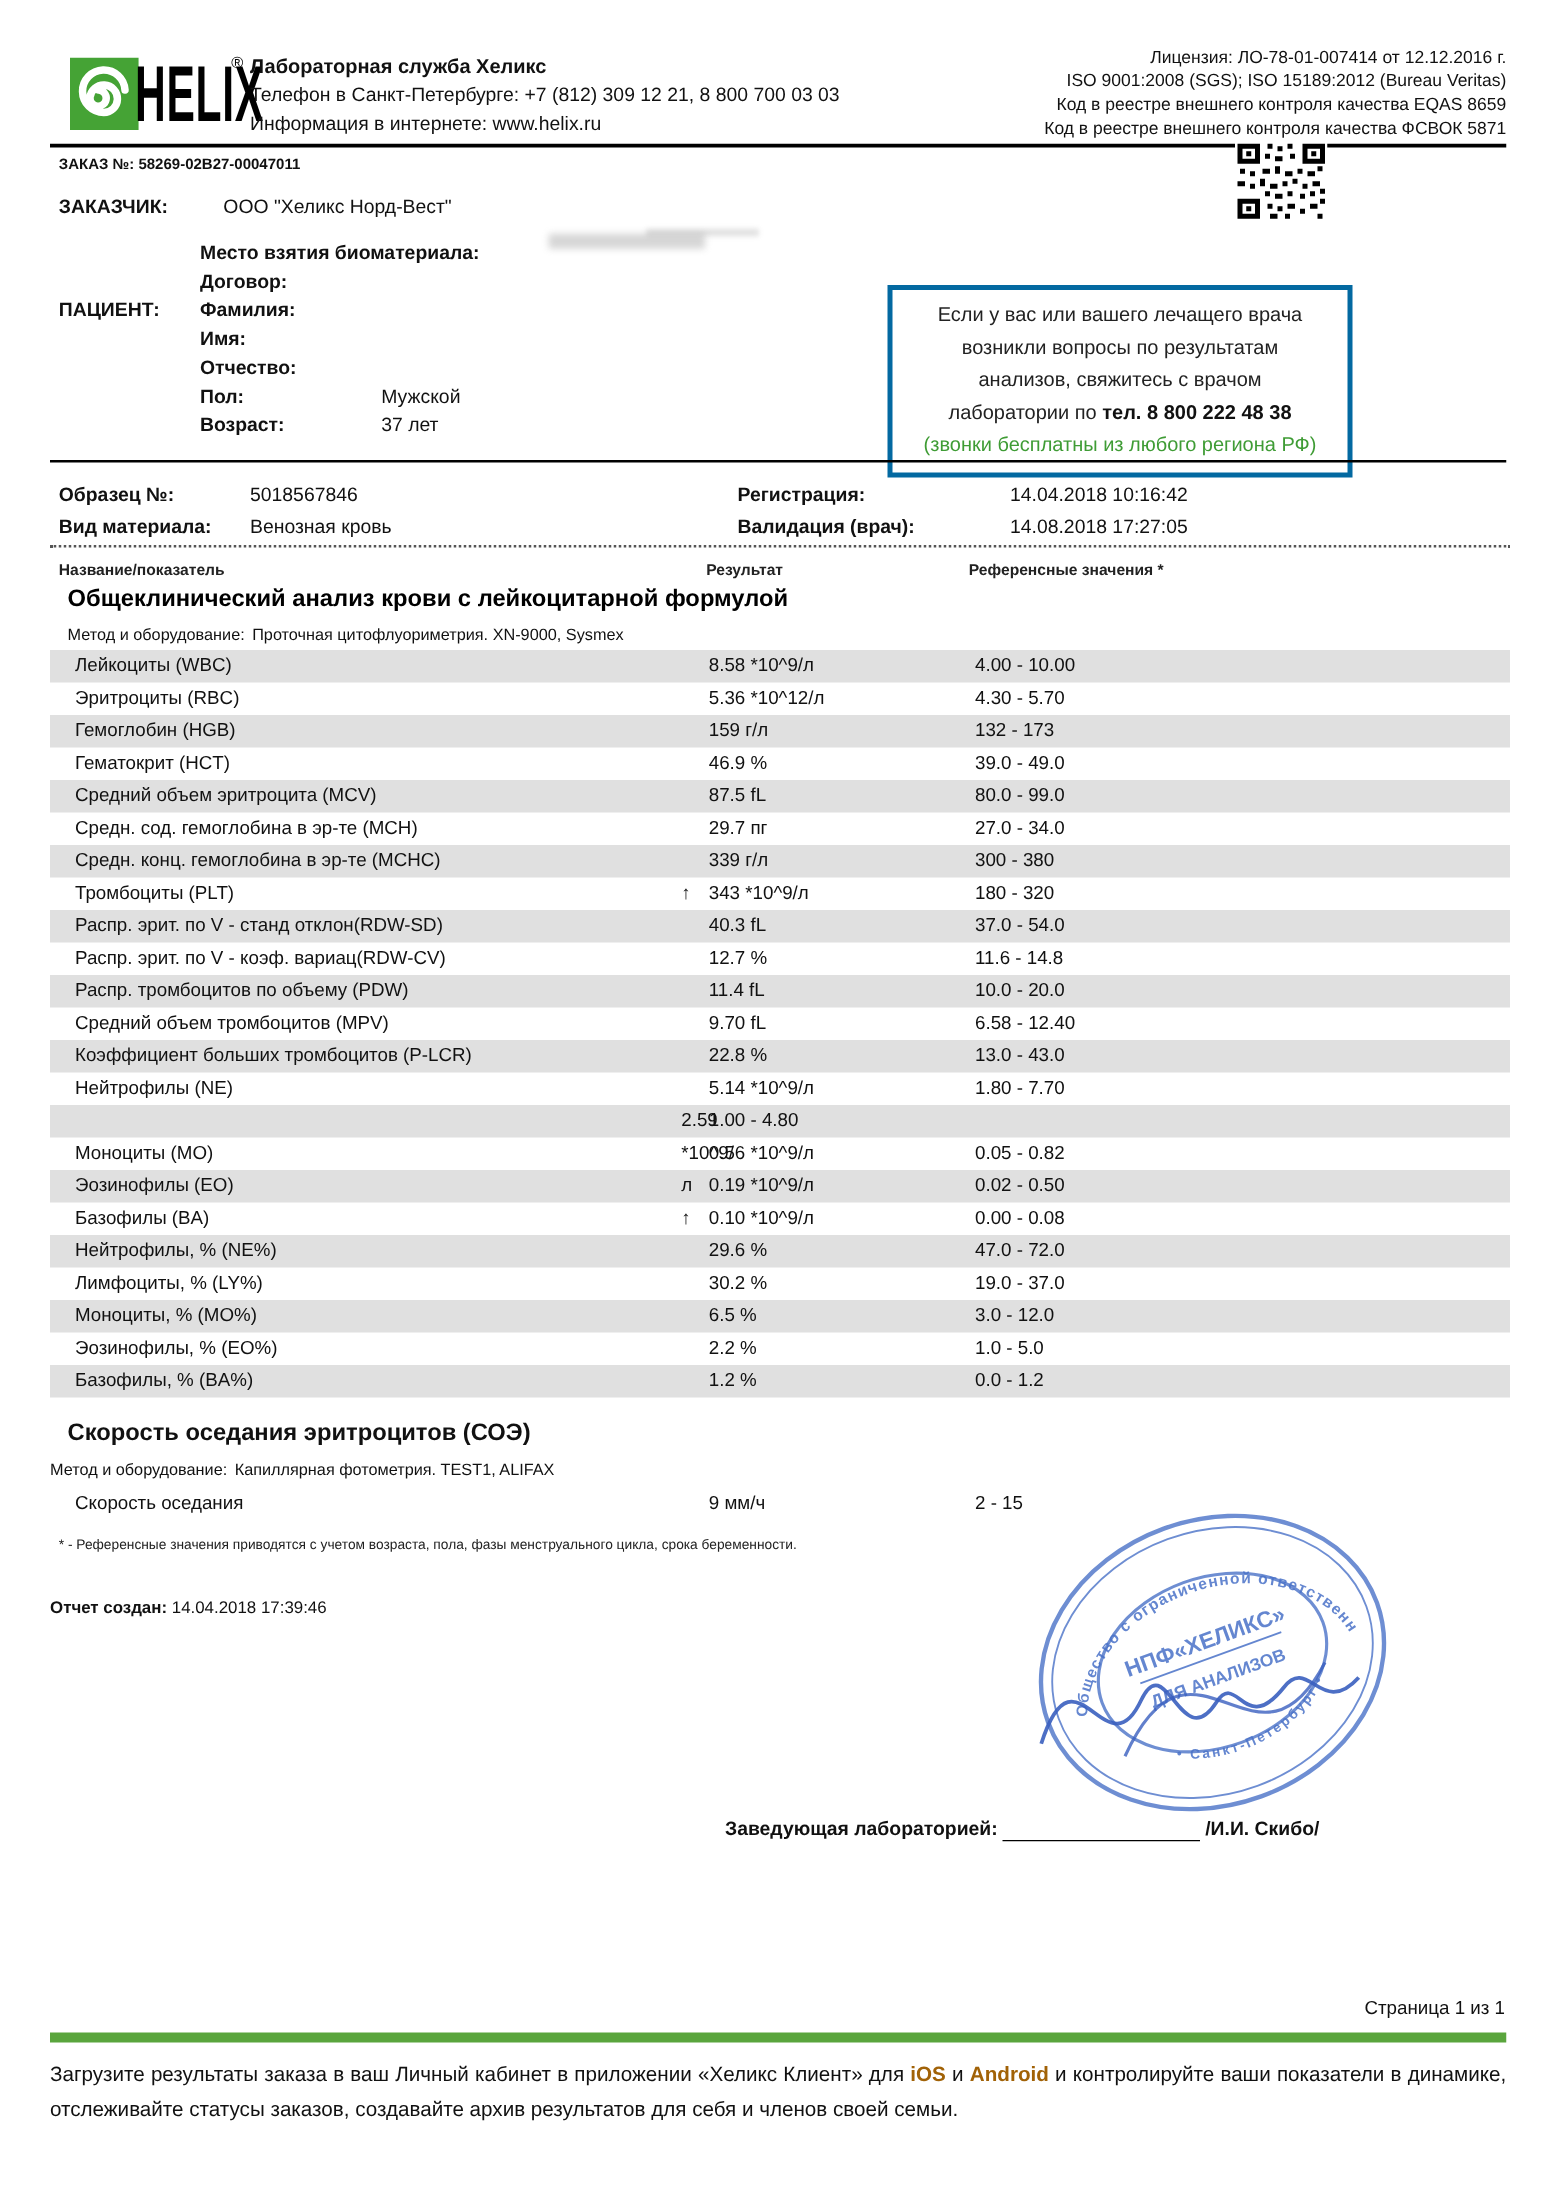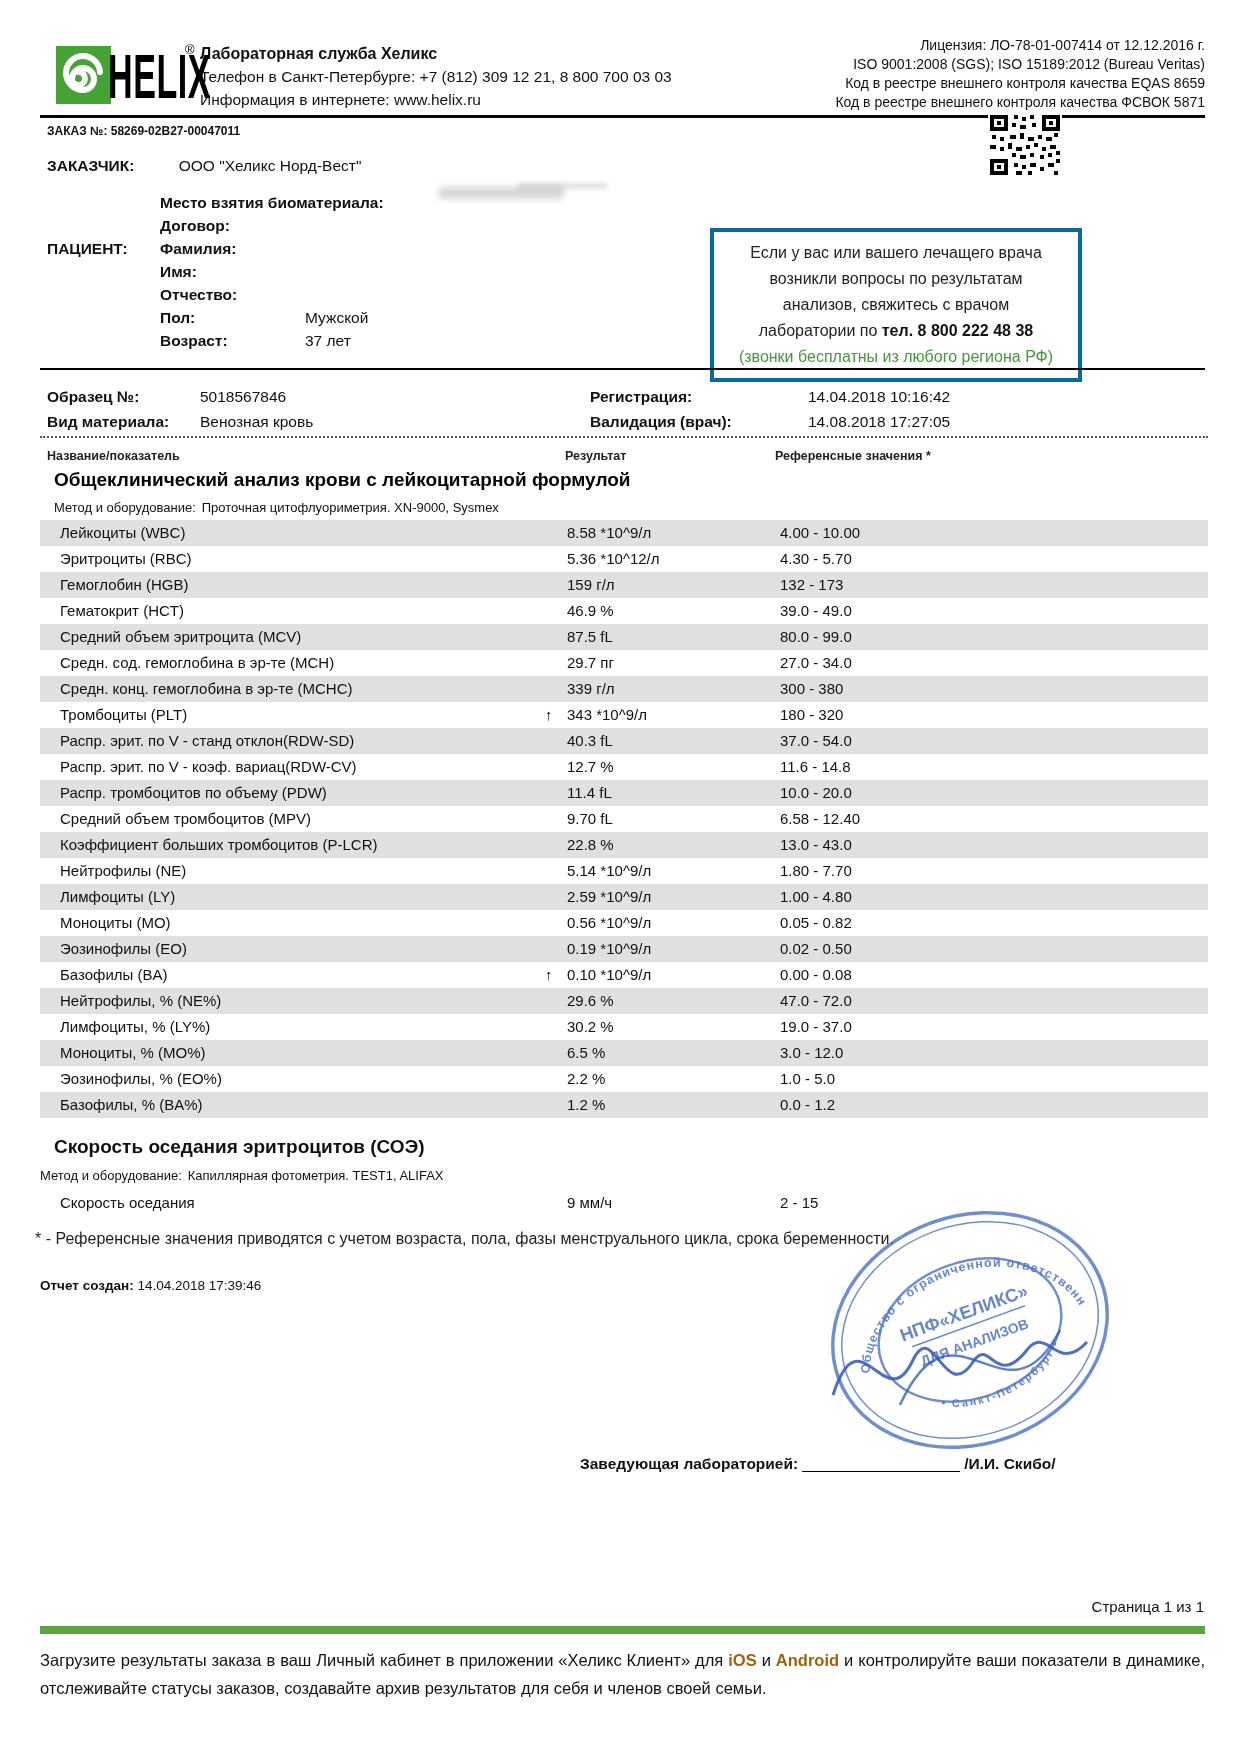--- a/index.html
+++ b/index.html
@@ -54,29 +54,29 @@
   .method-lab{margin-right:6px;}
   #cbc-rows{position:absolute;left:40px;top:520px;width:1168px;}
   .t-row{display:grid;grid-template-columns:505px 22px 213px auto;height:26px;line-height:26px;font-size:15px;}
   .t-row.shaded{background:#e0e0e0;}
   .c-name{padding-left:20px;white-space:nowrap;}
   .c-flag{text-align:left;}
   .esr-title{position:absolute;left:54px;top:1136px;font-size:19px;font-weight:700;}
   .method2{position:absolute;left:40px;top:1168px;font-size:13px;color:#111;}
   #esr-rows{position:absolute;left:40px;top:1190px;width:1168px;}
 
-  .footnote{position:absolute;left:35px;top:1230px;font-size:16px;color:#222;}
+  .footnote{position:absolute;left:47px;top:1230px;font-size:11px;color:#222;}
   .created{position:absolute;left:40px;top:1278px;font-size:13.5px;}
   .created .lab{font-weight:700;}
 
   
   .stamp-sig{position:absolute;left:560px;top:1200px;width:660px;height:320px;}
   .stamp{position:absolute;left:245px;top:-10px;width:330px;height:290px;}
   .stamp text{font-family:"Liberation Sans","DejaVu Sans",sans-serif;}
-  .sig-row{position:absolute;left:20px;top:255px;font-size:15.5px;display:flex;}
+  .sig-row{position:absolute;left:20px;top:255px;font-size:15.5px;display:flex;align-items:flex-end;}
   .sig-lab{font-weight:700;}
   .sig-line{display:inline-block;width:158px;border-bottom:1.5px solid #000;margin:0 4px;height:16px;}
   .sig-name{font-weight:700;}
 
   
   .page-label{position:absolute;right:36px;top:1598px;font-size:15px;}
   .green-bar{position:absolute;left:40px;top:1626px;width:1165px;height:8px;background:#5aa53d;}
   .promo{position:absolute;left:40px;top:1646px;width:1165px;font-size:16.5px;line-height:28px;
          text-align:justify;color:#111;}
   .promo .lnk{color:#a16207;font-weight:700;text-decoration:none;cursor:pointer;}
@@ -347,21 +347,20 @@
   </div>
 
   <div class="t-row">
     <span class="c-name">Нейтрофилы (NE)</span>
     <span class="c-flag"></span>
     <span class="c-result">5.14 *10^9/л</span>
     <span class="c-ref">1.80 - 7.70</span>
   </div>
 
   <div class="t-row shaded">
-    <span class="c-name">Лимфоциты (LY)</span>
     <span class="c-flag"></span>
     <span class="c-result">2.59 *10^9/л</span>
     <span class="c-ref">1.00 - 4.80</span>
   </div>
 
   <div class="t-row">
     <span class="c-name">Моноциты (MO)</span>
     <span class="c-flag"></span>
     <span class="c-result">0.56 *10^9/л</span>
     <span class="c-ref">0.05 - 0.82</span>

